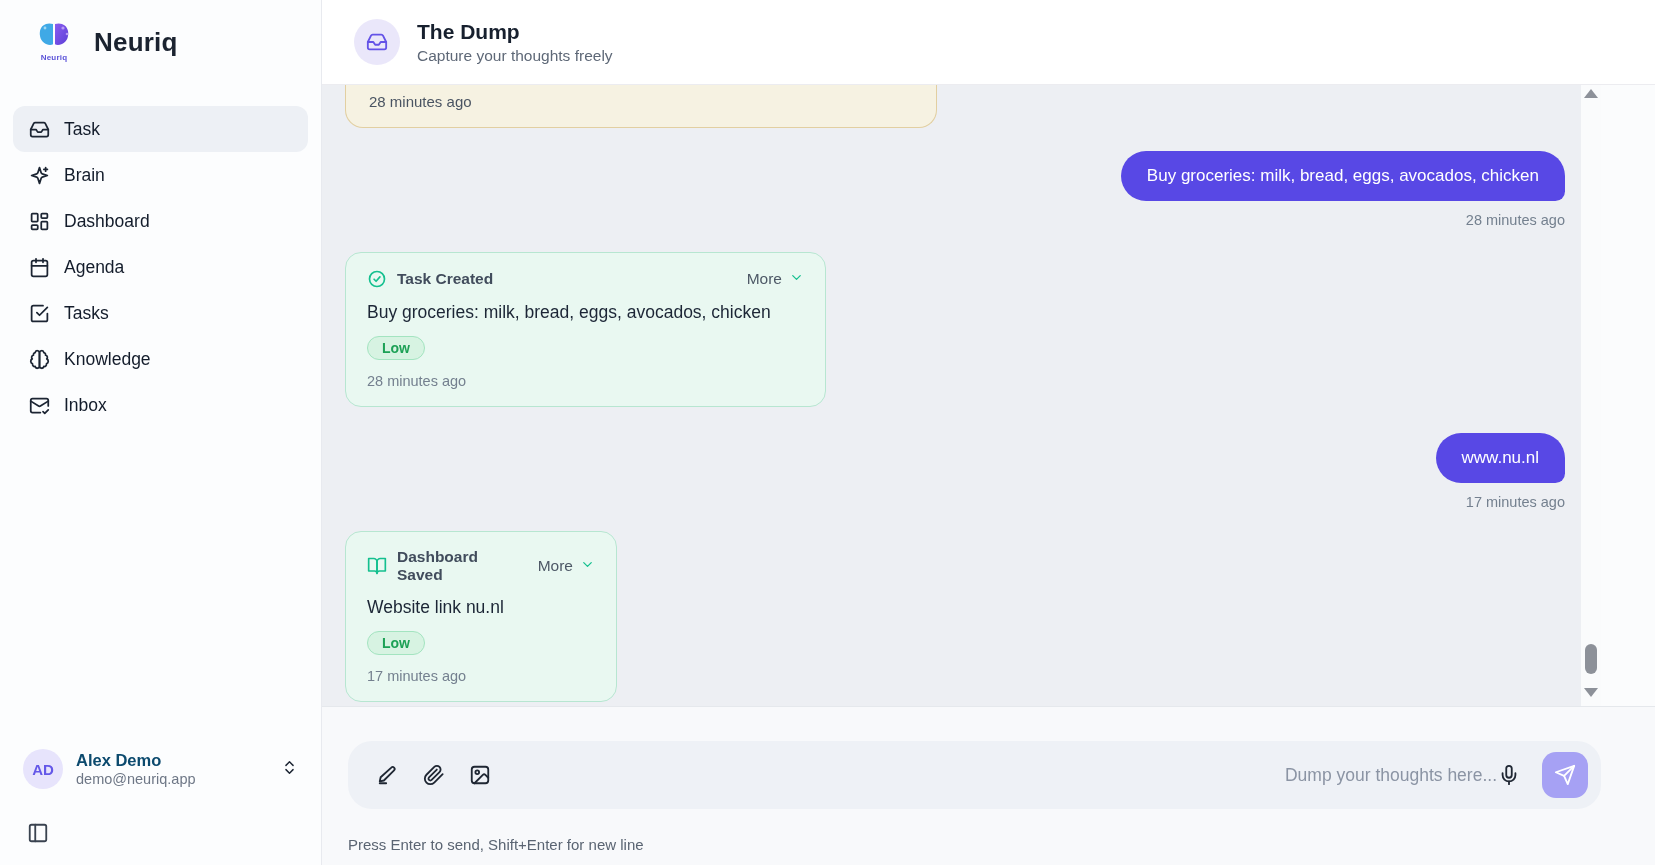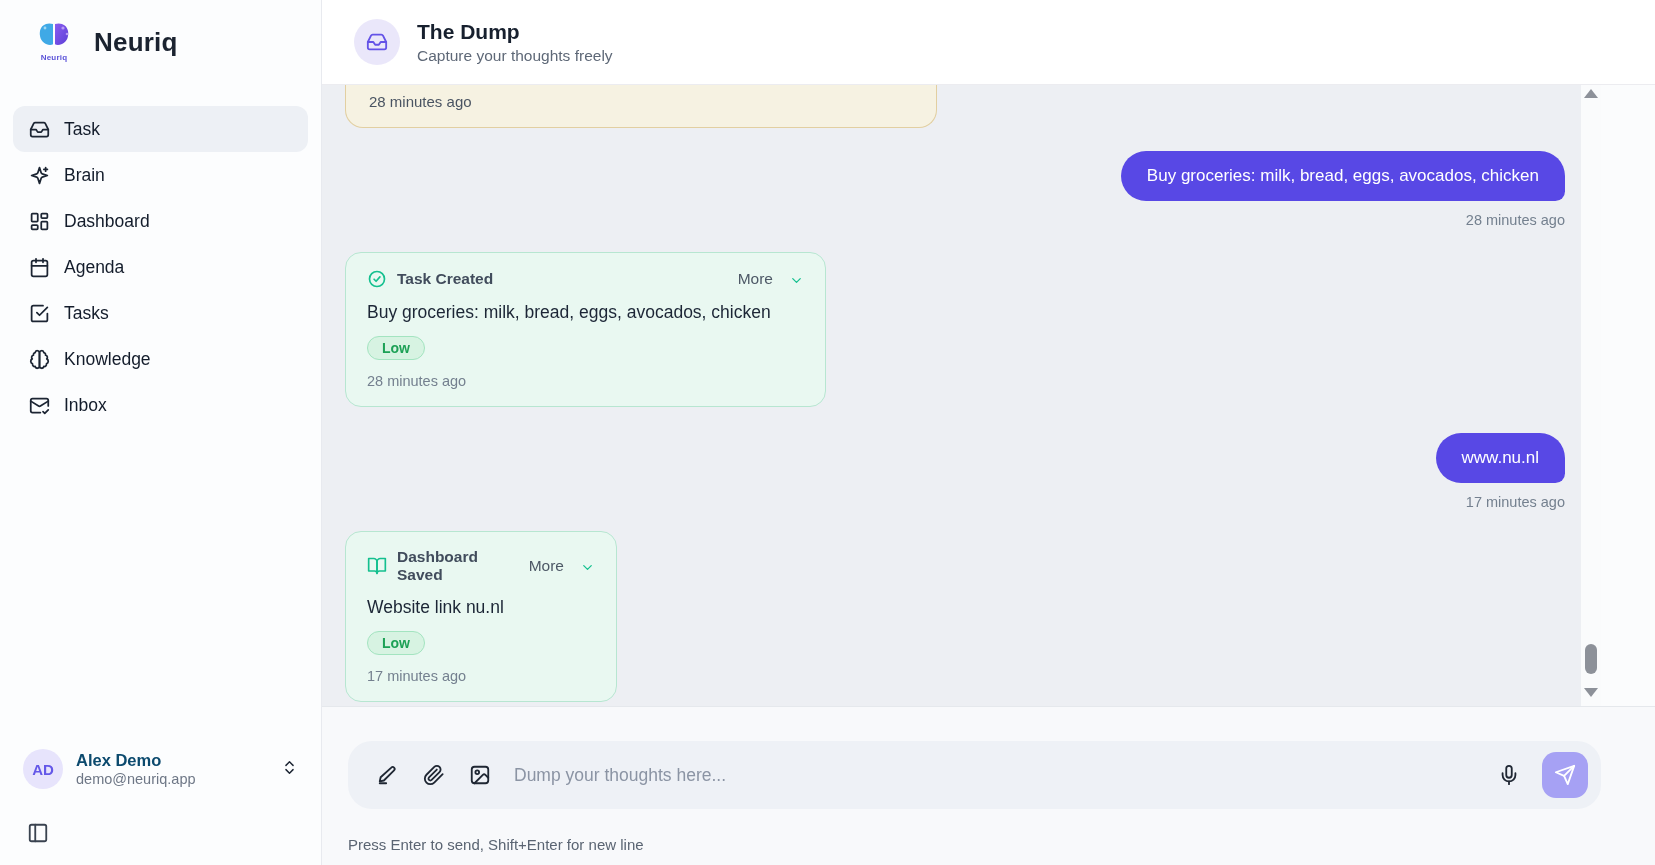--- a/index.html
+++ b/index.html
@@ -58,21 +58,21 @@
   .bubble { background:#5848e5; color:#fff; font-size:17px; padding:15px 26px;
             border-radius:26px 26px 10px 26px; cursor:default; }
   .msg-ts { margin-top:11px; font-size:14.5px; color:#74808f; }
   .msg-row.user .msg-ts { text-align:right; }
 
   .sys-card { background:#e9f8f1; border:1px solid #b7e6d1; border-radius:16px;
               padding:16px 21px 17px; align-self:flex-start; }
   .sys-card-header { display:flex; align-items:center; gap:10px; }
   .sys-card-header svg { width:20px; height:20px; color:#14c08f; flex:0 0 auto; }
   .sys-card-title { font-size:15.5px; font-weight:600; color:#414c5c; }
-  .more-btn { margin-left:auto; display:flex; align-items:flex-end; gap:16px; font-size:15.5px;
+  .more-btn { margin-left:auto; display:flex; align-items:flex-start; gap:7px; font-size:15.5px;
               color:#4d5866; background:none; border:none; cursor:pointer; font-family:inherit; }
   .more-btn svg { width:15px; height:15px; }
   .sys-card-text { margin-top:13px; font-size:17.5px; color:#1c2636; }
   .badge { margin-top:13px; display:inline-block; align-self:flex-start; background:#d7f3e2; border:1.5px solid #a3e4c0;
            color:#1da156; font-weight:700; font-size:14px; padding:3px 14px; border-radius:999px; }
   .sys-card-ts { margin-top:13px; font-size:14.5px; color:#74808f; }
   .sys-card .inner { display:flex; flex-direction:column; align-items:flex-start; }
 
   .gap-a { height:23px; } .gap-b { height:24px; } .gap-c { height:26px; } .gap-d { height:21px; }
 
@@ -85,21 +85,21 @@
   .sb-down { position:absolute; bottom:9px; left:3px; width:0; height:0;
              border-left:7px solid transparent; border-right:7px solid transparent; border-top:9px solid #8d9199; }
 
   
   .composer { flex:0 0 159px; background:#f8f9fb; border-top:1px solid #e5e8ec; padding:34px 54px 0 26px; }
   .input-pill { height:68px; background:#eef1f6; border-radius:24px; display:flex; align-items:center; padding:0 13px 0 28px; }
   .pill-icon-btn { background:none; border:none; color:#1f2733; cursor:pointer; width:24px; height:24px;
                    margin-right:22px; padding:0; display:flex; align-items:center; justify-content:center; }
   .pill-icon-btn svg { width:22px; height:22px; }
   .pill-input { flex:1; border:none; background:transparent; font-size:17.5px; color:#1c2636;
-                font-family:inherit; outline:none; }
+                font-family:inherit; outline:none;text-align:right; }
   .pill-input::placeholder { color:#8b94a4; }
   .mic-btn { margin-right:21px; }
   .send-btn { width:46px; height:46px; border-radius:14px; background:#a6a1f4; border:none; cursor:pointer;
               display:flex; align-items:center; justify-content:center; color:#fff; flex:0 0 auto; }
   .send-btn svg { width:22px; height:22px; }
   .composer-hint { margin-top:27px; font-size:15px; color:#5a6472; }
 </style>
 </head>
 <body>
 

